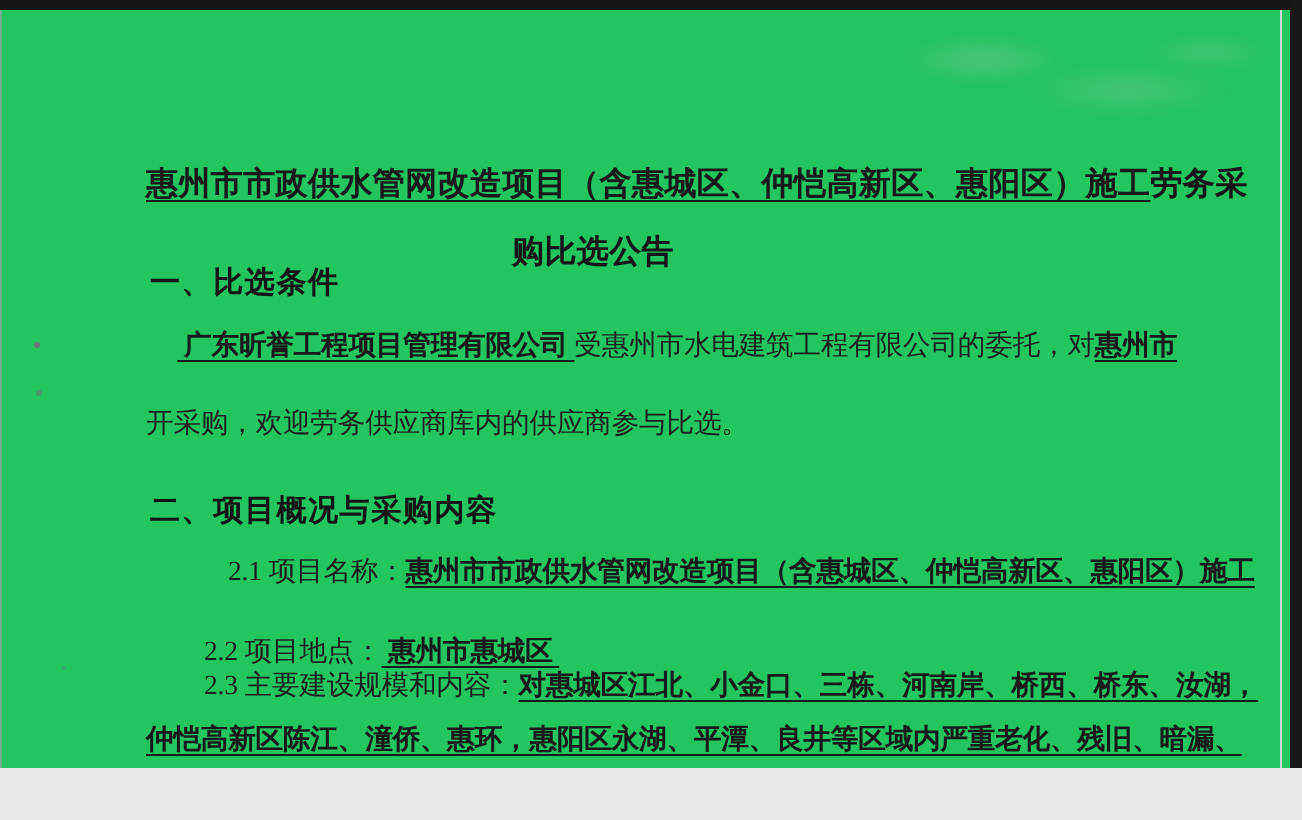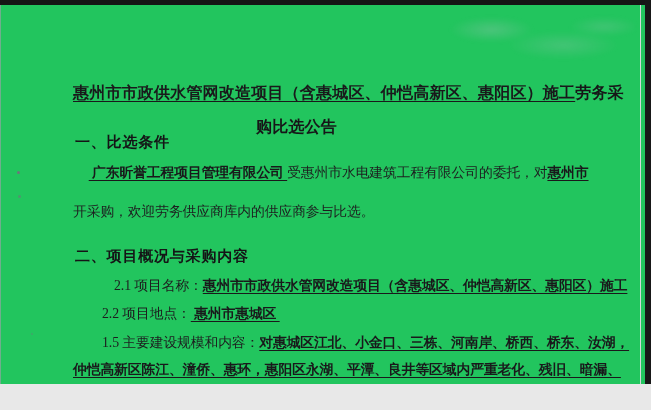--- a/index.html
+++ b/index.html
@@ -75,24 +75,24 @@
   </div>
 
   <div class="line heading-text" style="left:75px;top:248px;">
     <span>二、项目概况与采购内容</span>
   </div>
 
   <div class="line body-text" style="left:102px;top:278px;margin-left:12px;">
     <span>2.1 项目名称：</span><span class="u">惠州市市政供水管网改造项目（含惠城区、仲恺高新区、惠阳区）施工</span>
   </div>
 
-  <div class="line body-text" style="left:102px;top:306px;">
+  <div class="line body-text" style="left:102px;top:318px;">
     <span>2.2 项目地点：</span><span class="u">&nbsp;惠州市惠城区&nbsp;</span>
   </div>
 
   <div class="line body-text" style="left:102px;top:335px;">
-    <span>1.5 主要建设规模和内容：</span><span class="u">对惠城区江北、小金口、三栋、河南岸、桥西、桥东、汝湖，</span>
+    <span>2.3 主要建设规模和内容：</span><span class="u">对惠城区江北、小金口、三栋、河南岸、桥西、桥东、汝湖，</span>
   </div>
   <div class="line body-text" style="left:73px;top:362px;">
     <span class="u">仲恺高新区陈江、潼侨、惠环，惠阳区永湖、平潭、良井等区域内严重老化、残旧、暗漏、</span>
   </div>
 
 </div>
 
 </body></html>

